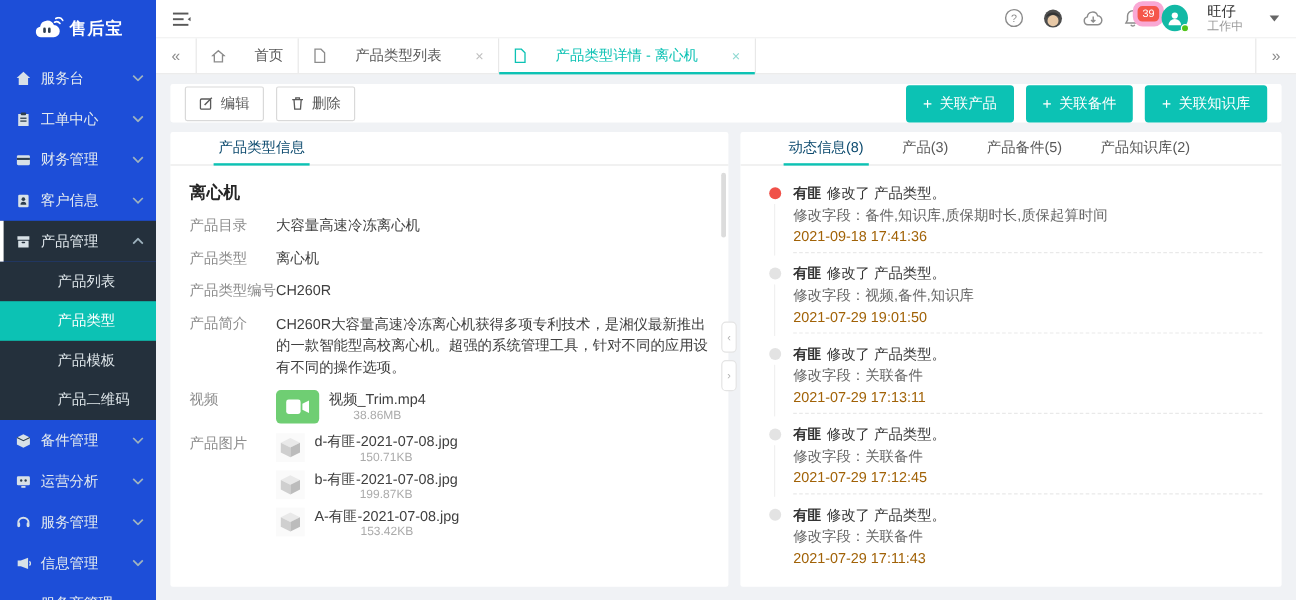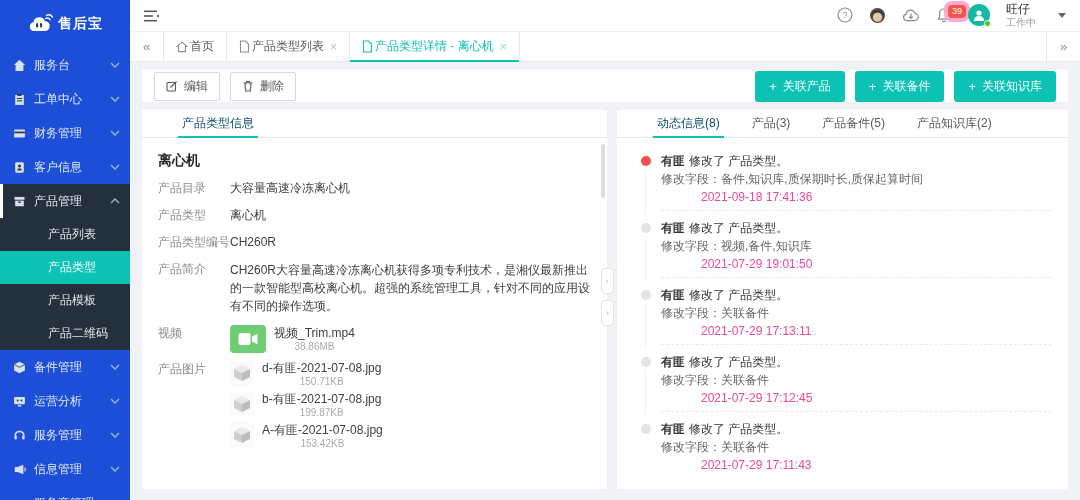--- a/index.html
+++ b/index.html
@@ -33,21 +33,21 @@
   .userblock { display:flex; flex-direction:column; line-height:1.15; }
   .user-name { font-size:12px; color:#333; }
   .user-status { font-size:10px; color:#999; }
   .caret { width:0; height:0; border-left:4px solid transparent; border-right:4px solid transparent; border-top:5px solid #666; margin-left:6px; }
 
   
   .tabbar { height:30px; background:#fff; border-bottom:1px solid #e8e8e8; display:flex; align-items:stretch; }
   .tb-nav { width:34px; display:flex; align-items:center; justify-content:center; color:#8c8c8c; font-size:13px; cursor:pointer; }
   .tb-nav.first { border-right:1px solid #e8e8e8; }
   .tb-nav.last { border-left:1px solid #e8e8e8; }
-  .tab { display:flex; align-items:center; gap:2px; padding:0 12px; border-right:1px solid #e8e8e8; font-size:12px; color:#595959; cursor:pointer; position:relative; }
+  .tab { display:flex; align-items:center; gap:24px; padding:0 12px; border-right:1px solid #e8e8e8; font-size:12px; color:#595959; cursor:pointer; position:relative; }
   .tab .close { color:#bfbfbf; font-size:12px; margin-left:4px; cursor:pointer; }
   .tab.active { color:#0cc2b4; }
   .tab.active::after { content:""; position:absolute; left:0; right:0; bottom:-1px; height:2px; background:#0cc2b4; }
   .tab.active .close { color:#8fd9d2; }
   .tb-spacer { flex:1; }
 
   
   .content { flex:1; padding:8px 12px 11px; display:flex; flex-direction:column; min-height:0; }
   .card { background:#fff; border-radius:2px; }
   .toolbar { height:32px; display:flex; align-items:center; padding:0 12px; margin-bottom:8px; }
@@ -87,21 +87,21 @@
   .lscroll { position:absolute; right:2px; top:34px; width:4px; height:54px; background:#dcdcdc; border-radius:2px; }
 
   .timeline { padding:14px 16px 0; }
   .tl-item { position:relative; padding-left:28px; }
   .tl-dot { position:absolute; left:8px; top:4px; width:10px; height:10px; border-radius:50%; background:#e3e3e3; }
   .tl-dot.red { background:#f05149; }
   .tl-item:not(:last-child)::before { content:""; position:absolute; left:12px; top:18px; bottom:-2px; width:1px; background:#f0f0f0; }
   .tl-line1 { line-height:18px; color:#333; }
   .tl-user { font-weight:bold; margin-right:4px; }
   .tl-detail { line-height:18px; color:#666; }
-  .tl-time { line-height:18px; color:#ec4899;margin-left:40px; }
+  .tl-time { line-height:18px; color:#a16207; }
   .tl-div { border-bottom:1px dashed #e9e9e9; margin:4px 0 8px; }
 
   svg { display:block; }
 </style>
 </head>
 <body>
 
 <div class="app">
 
   <aside class="sidebar">

